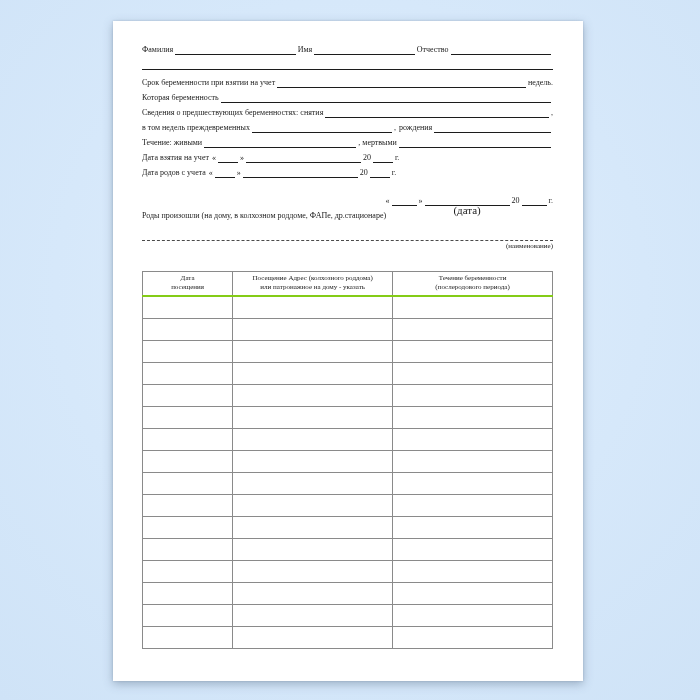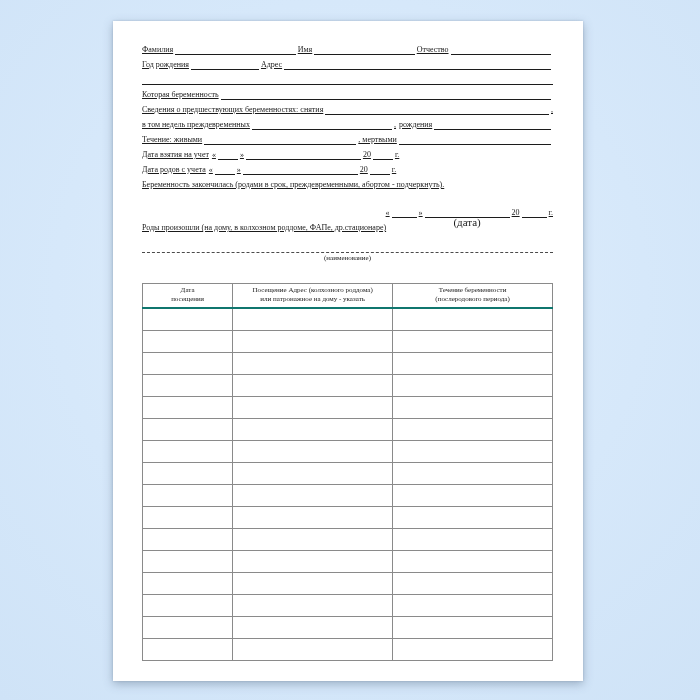--- a/index.html
+++ b/index.html
@@ -23,21 +23,21 @@
     padding: 19px 30px 0 29px;
   }
   .row {
     display: flex;
     align-items: flex-end;
     height: 15px;
     font-size: 8px;
     line-height: 11px;
     white-space: nowrap;
   }
-  .lbl { flex: 0 0 auto; text-decoration: underline; }
+  .lbl { flex: 0 0 auto; }
   .fill {
     border-bottom: 1px solid #1c1c1c;
     height: 9px;
     flex: 1 1 auto;
     margin: 0 2px;
     min-width: 8px;
   }
   .fill.fx12 { flex-grow: 1.2; }
   .w20 { flex: 0 0 20px; }
   .w25 { flex: 0 0 25px; }
@@ -60,36 +60,36 @@
     text-align: center;
     font-size: 11px;
     line-height: 10px;
   }
   .dashed-line {
     border-bottom: 1px dashed #4a4a4a;
     height: 14px;
     margin-top: 5px;
   }
   .center-cap {
-    text-align: center;
+    text-align: right;
     font-size: 7px;
     height: 10px;
     line-height: 10px;
   }
   table.visits {
     width: 100%;
     margin-top: 20px;
     border-collapse: collapse;
     table-layout: fixed;
     border: 1.5px solid #2b2b2b;
   }
   table.visits th, table.visits td {
     border: 1px solid #8a8a8a;
   }
-  table.visits thead tr { border-bottom: 2px solid #0f766e; }
+  table.visits thead tr { border-bottom: 2px solid #84cc16; }
   table.visits th {
     font-weight: normal;
     font-size: 7px;
     line-height: 1.35;
     text-align: center;
     vertical-align: middle;
     padding: 2px 3px;
     white-space: pre-line;
   }
   table.visits td.empty { height: 19px; }
@@ -101,31 +101,30 @@
 
   <div class="row">
     <span class="lbl">Фамилия</span>
     <span class="fill fx12"></span>
     <span class="lbl">Имя</span>
     <span class="fill"></span>
     <span class="lbl">Отчество</span>
     <span class="fill"></span>
   </div>
 
-  <div class="row">
-    <span class="lbl">Год рождения</span>
-    <span class="fill w68"></span>
-    <span class="lbl">Адрес</span>
-    <span class="fill"></span>
-  </div>
 
   <div class="row">
     <span class="fill" style="margin:0;"></span>
   </div>
 
+  <div class="row mt3">
+    <span class="lbl">Срок беременности при взятии на учет</span>
+    <span class="fill"></span>
+    <span class="lbl">недель.</span>
+  </div>
 
   <div class="row">
     <span class="lbl">Которая беременность</span>
     <span class="fill"></span>
   </div>
 
   <div class="row">
     <span class="lbl">Сведения о предшествующих беременностях: снятия</span>
     <span class="fill"></span>
     <span class="lbl">,</span>
@@ -161,23 +160,20 @@
     <span class="lbl">Дата родов с учета</span>
     <span class="lbl" style="margin-left:3px;">«</span>
     <span class="fill w20"></span>
     <span class="lbl">»</span>
     <span class="fill w115"></span>
     <span class="lbl">20</span>
     <span class="fill w20"></span>
     <span class="lbl">г.</span>
   </div>
 
-  <div class="row">
-    <span class="lbl">Беременность закончилась (родами в срок, преждевременными, абортом - подчеркнуть).</span>
-  </div>
 
   <div class="row right-align mt13">
     <span class="lbl">«</span>
     <span class="fill w25"></span>
     <span class="lbl">»</span>
     <span class="blank-cap">
       <span class="cap">(дата)</span>
     </span>
     <span class="lbl">20</span>
     <span class="fill w25"></span>

